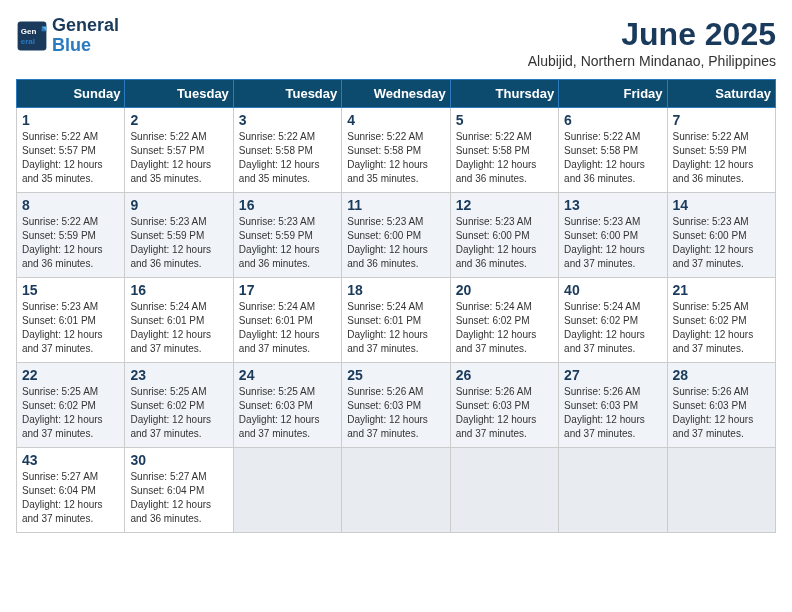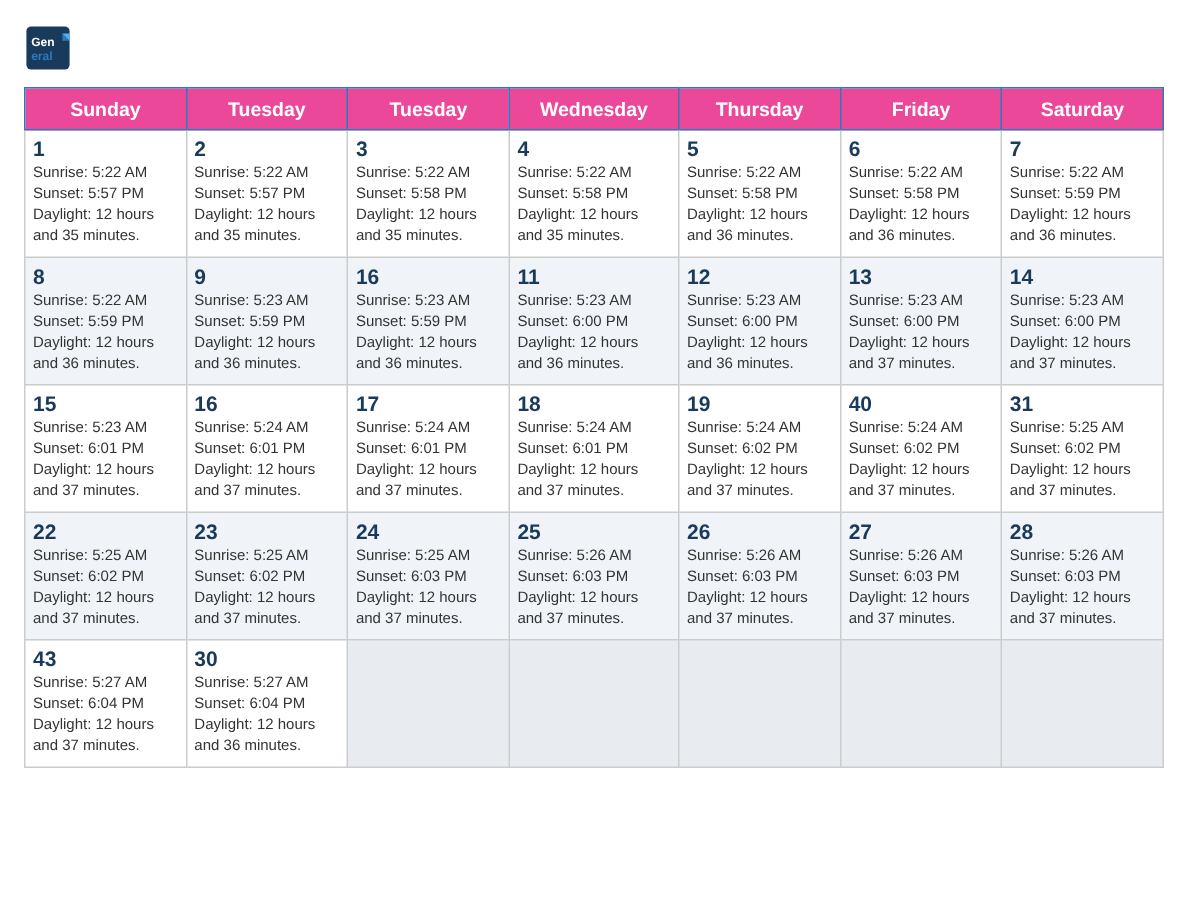--- a/index.html
+++ b/index.html
@@ -42,24 +42,24 @@
     .location-title {
       font-size: 14px;
       color: #333;
     }
     .calendar-table {
       width: 100%;
       border-collapse: collapse;
       font-size: 11px;
     }
     .calendar-table th {
-      background: #ec4899;
+      background: #0c4a6e;
       color: #fff;
-      padding: 6px 20px;
-      text-align: center;
+      padding: 6px 4px;
+      text-align: right;
       font-size: 13px;
       font-weight: bold;
       border: 1px solid #2a7abf;
     }
     .calendar-table td {
       border: 1px solid #ccc;
       vertical-align: top;
       padding: 4px 5px;
       width: 108px;
       min-height: 80px;
@@ -92,20 +92,30 @@
 
 <div class="header-section">
   <div class="logo">
     <svg class="logo-icon" viewBox="0 0 40 40">
       <rect x="2" y="2" width="36" height="36" rx="4" fill="#1a3a5c"></rect>
       <text x="6" y="18" font-size="10" font-weight="bold" fill="white" font-family="Arial">Gen</text>
       <text x="6" y="30" font-size="10" font-weight="bold" fill="#2a7abf" font-family="Arial">eral</text>
       <polygon points="32,8 38,14 32,14" fill="#2a7abf"></polygon>
       <polygon points="32,8 38,8 38,14" fill="#5ab0e8"></polygon>
     </svg>
+    <div>
+      <div class="logo-text">
+        <span style="color:#1a3a5c;">General</span><br>
+        <span style="color:#2a7abf;">Blue</span>
+      </div>
+    </div>
+  </div>
+  <div class="title-section">
+    <div class="month-title">June 2025</div>
+    <div class="location-title">Alubijid, Northern Mindanao, Philippines</div>
   </div>
 </div>
 
 <table class="calendar-table">
   <thead>
     <tr>
       <th>Sunday</th>
       <th>Tuesday</th>
       <th>Tuesday</th>
       <th>Wednesday</th>
@@ -131,23 +141,23 @@
         <td><span class="day-number">11</span><span class="day-info">Sunrise: 5:23 AM<br>Sunset: 6:00 PM<br>Daylight: 12 hours<br>and 36 minutes.</span></td>
         <td><span class="day-number">12</span><span class="day-info">Sunrise: 5:23 AM<br>Sunset: 6:00 PM<br>Daylight: 12 hours<br>and 36 minutes.</span></td>
         <td><span class="day-number">13</span><span class="day-info">Sunrise: 5:23 AM<br>Sunset: 6:00 PM<br>Daylight: 12 hours<br>and 37 minutes.</span></td>
         <td><span class="day-number">14</span><span class="day-info">Sunrise: 5:23 AM<br>Sunset: 6:00 PM<br>Daylight: 12 hours<br>and 37 minutes.</span></td>
       </tr>
       <tr class="week-row">
         <td><span class="day-number">15</span><span class="day-info">Sunrise: 5:23 AM<br>Sunset: 6:01 PM<br>Daylight: 12 hours<br>and 37 minutes.</span></td>
         <td><span class="day-number">16</span><span class="day-info">Sunrise: 5:24 AM<br>Sunset: 6:01 PM<br>Daylight: 12 hours<br>and 37 minutes.</span></td>
         <td><span class="day-number">17</span><span class="day-info">Sunrise: 5:24 AM<br>Sunset: 6:01 PM<br>Daylight: 12 hours<br>and 37 minutes.</span></td>
         <td><span class="day-number">18</span><span class="day-info">Sunrise: 5:24 AM<br>Sunset: 6:01 PM<br>Daylight: 12 hours<br>and 37 minutes.</span></td>
-        <td><span class="day-number">19</span><span class="day-info">Sunrise: 5:24 AM<br>Sunset: 6:02 PM<br>Daylight: 12 hours<br>and 37 minutes.</span></td>
+        <td><span class="day-number">20</span><span class="day-info">Sunrise: 5:24 AM<br>Sunset: 6:02 PM<br>Daylight: 12 hours<br>and 37 minutes.</span></td>
         <td><span class="day-number">40</span><span class="day-info">Sunrise: 5:24 AM<br>Sunset: 6:02 PM<br>Daylight: 12 hours<br>and 37 minutes.</span></td>
-        <td><span class="day-number">31</span><span class="day-info">Sunrise: 5:25 AM<br>Sunset: 6:02 PM<br>Daylight: 12 hours<br>and 37 minutes.</span></td>
+        <td><span class="day-number">21</span><span class="day-info">Sunrise: 5:25 AM<br>Sunset: 6:02 PM<br>Daylight: 12 hours<br>and 37 minutes.</span></td>
       </tr>
       <tr class="week-row">
         <td><span class="day-number">22</span><span class="day-info">Sunrise: 5:25 AM<br>Sunset: 6:02 PM<br>Daylight: 12 hours<br>and 37 minutes.</span></td>
         <td><span class="day-number">23</span><span class="day-info">Sunrise: 5:25 AM<br>Sunset: 6:02 PM<br>Daylight: 12 hours<br>and 37 minutes.</span></td>
         <td><span class="day-number">24</span><span class="day-info">Sunrise: 5:25 AM<br>Sunset: 6:03 PM<br>Daylight: 12 hours<br>and 37 minutes.</span></td>
         <td><span class="day-number">25</span><span class="day-info">Sunrise: 5:26 AM<br>Sunset: 6:03 PM<br>Daylight: 12 hours<br>and 37 minutes.</span></td>
         <td><span class="day-number">26</span><span class="day-info">Sunrise: 5:26 AM<br>Sunset: 6:03 PM<br>Daylight: 12 hours<br>and 37 minutes.</span></td>
         <td><span class="day-number">27</span><span class="day-info">Sunrise: 5:26 AM<br>Sunset: 6:03 PM<br>Daylight: 12 hours<br>and 37 minutes.</span></td>
         <td><span class="day-number">28</span><span class="day-info">Sunrise: 5:26 AM<br>Sunset: 6:03 PM<br>Daylight: 12 hours<br>and 37 minutes.</span></td>
       </tr>

